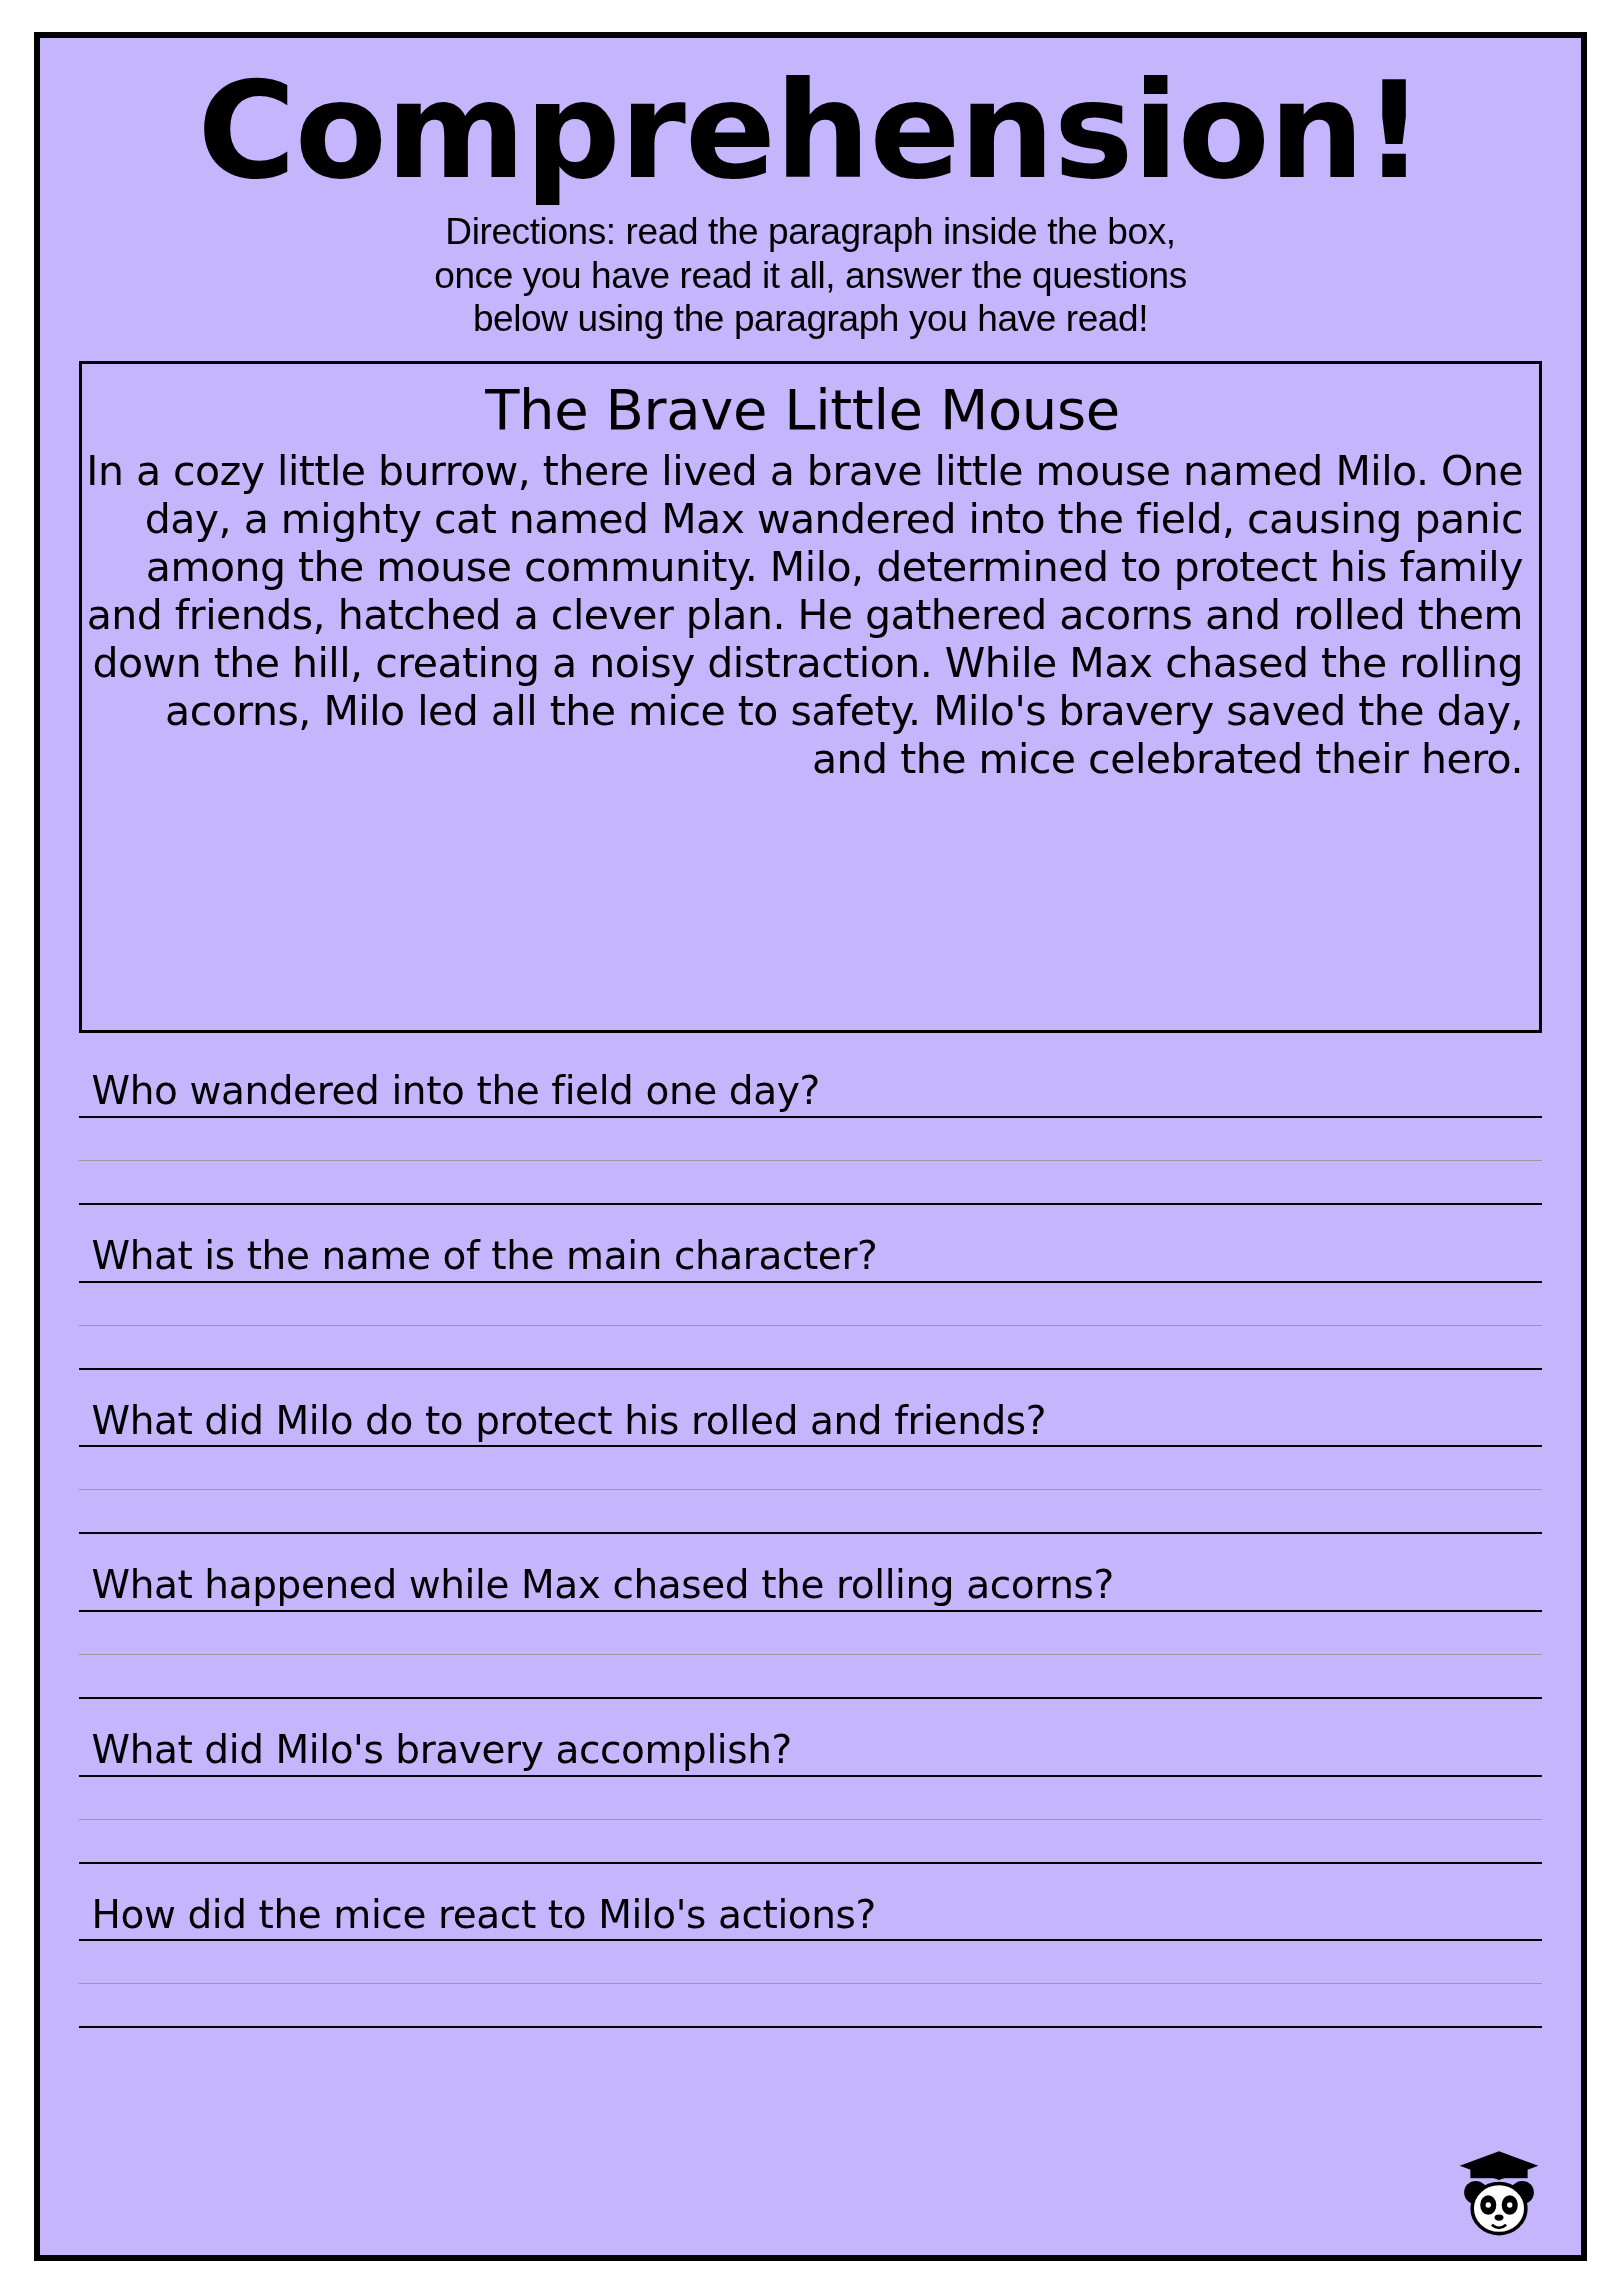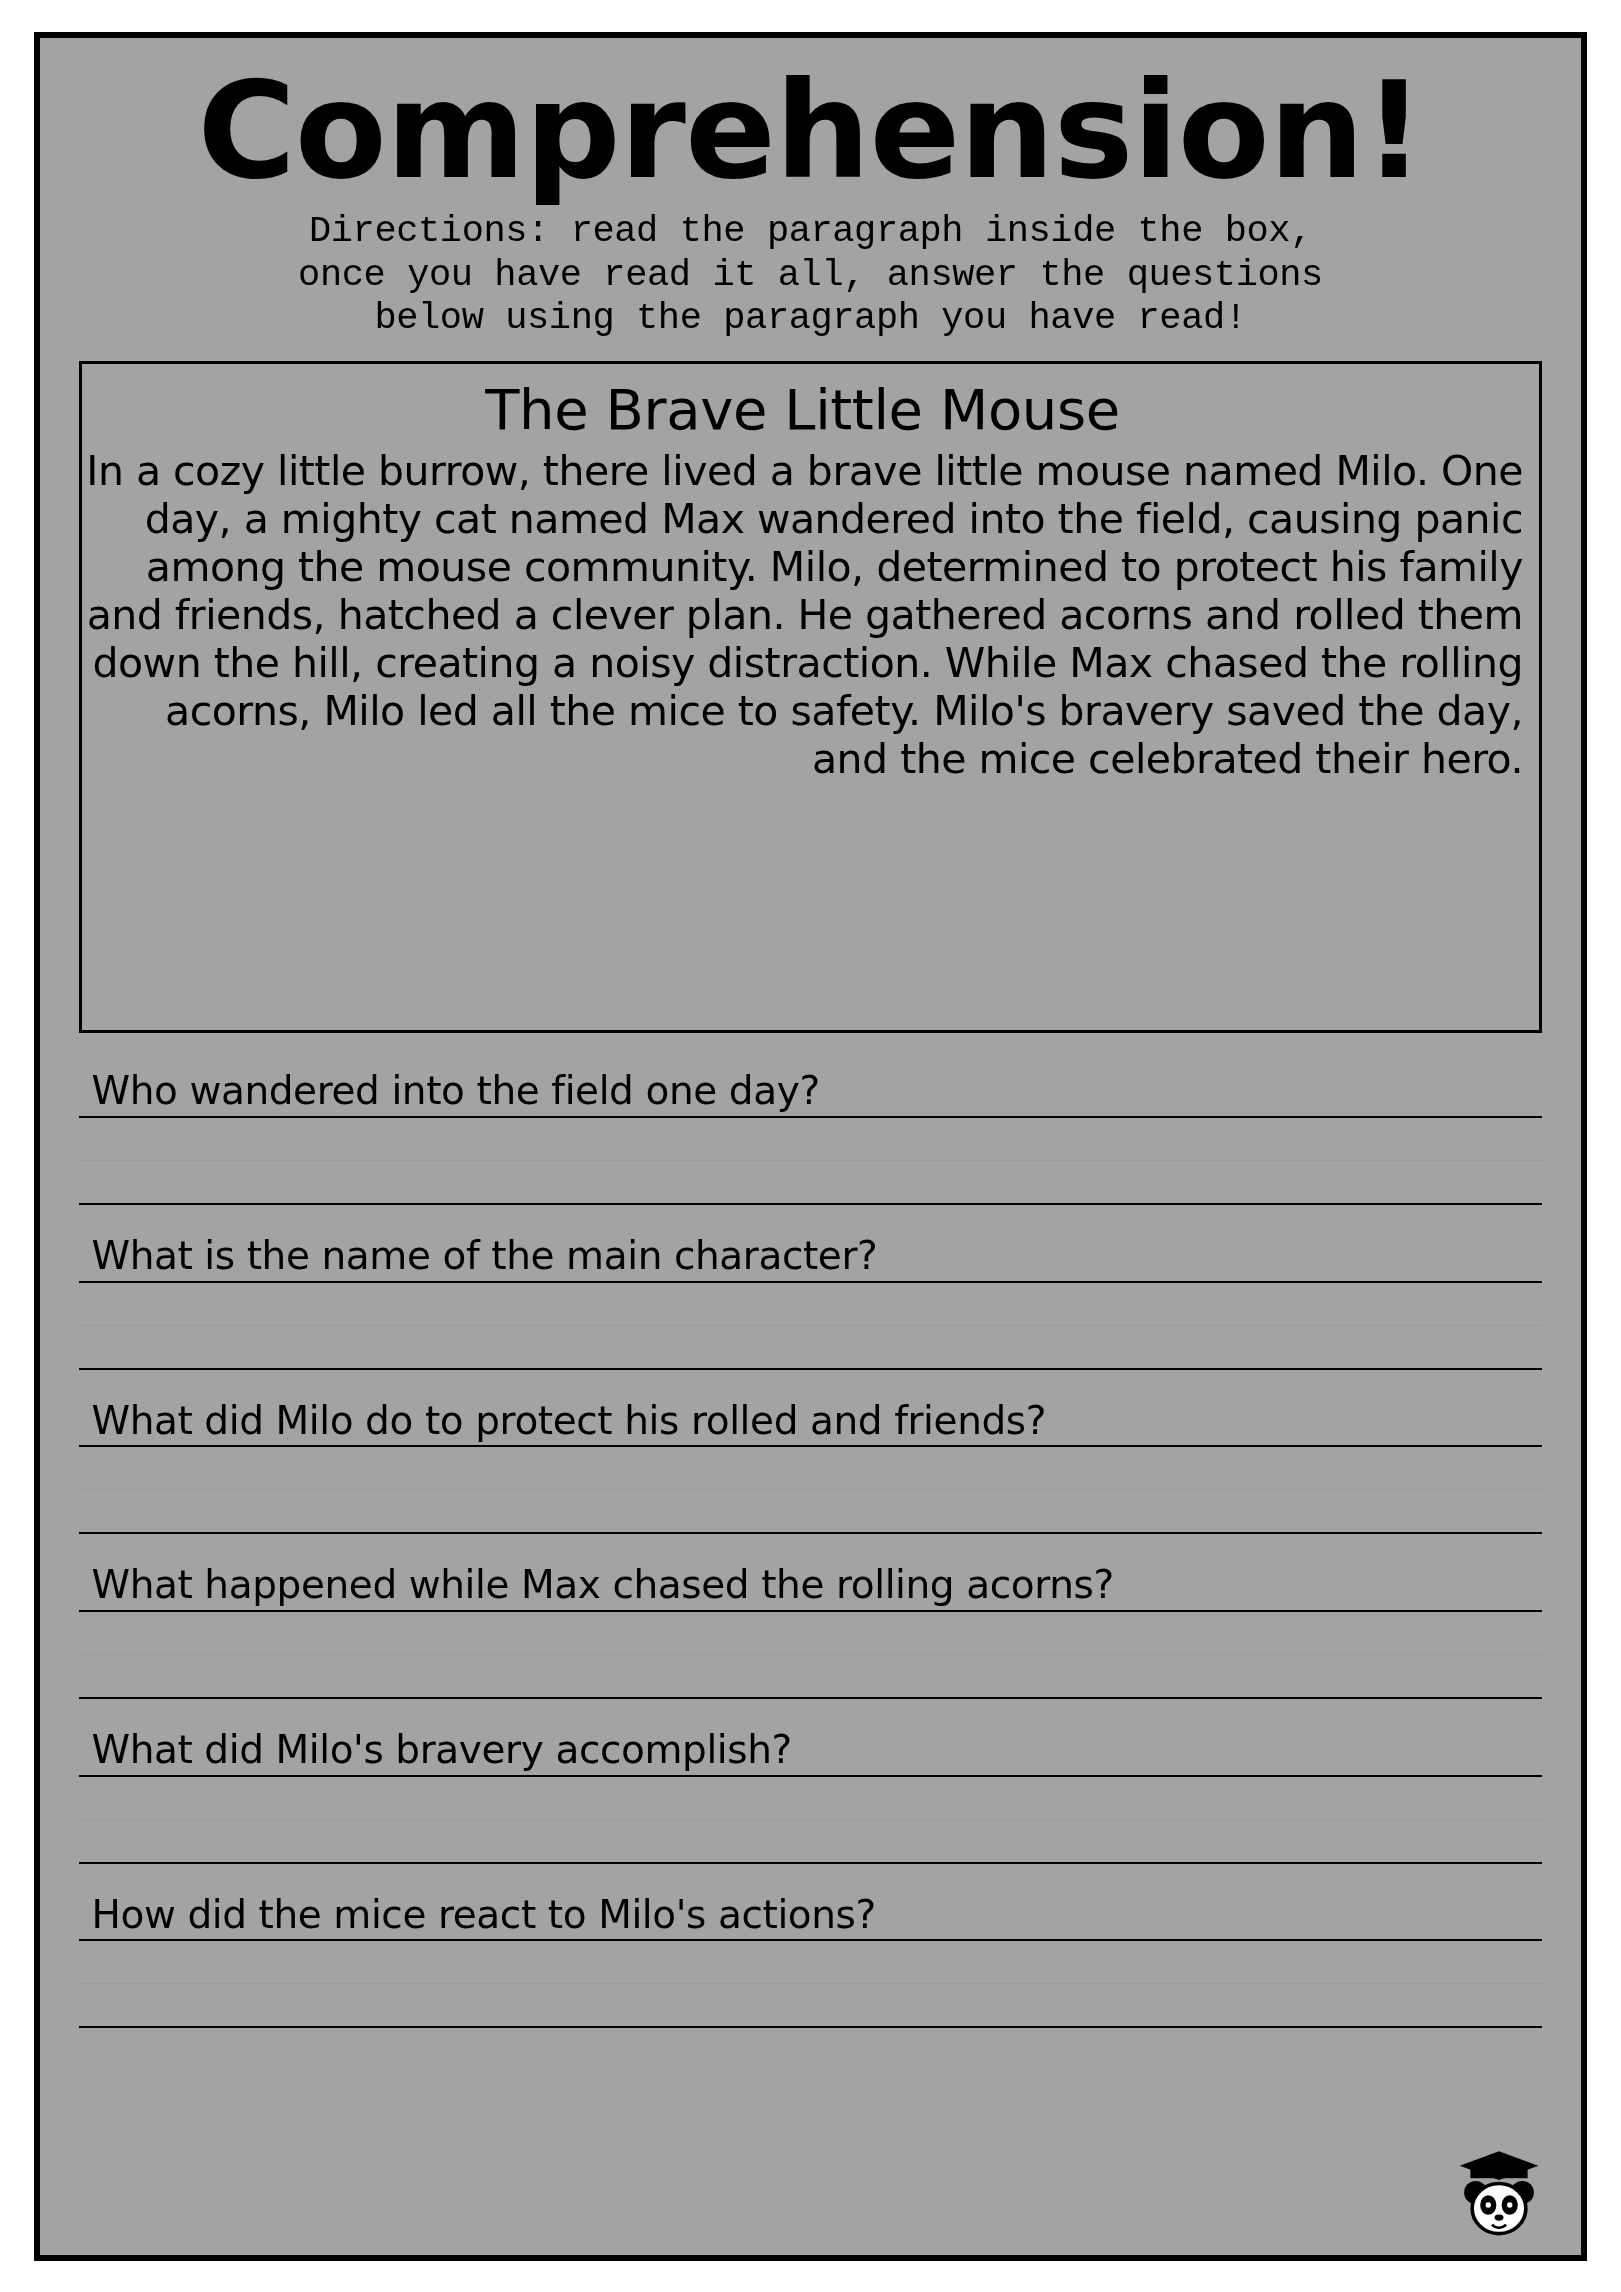--- a/index.html
+++ b/index.html
@@ -24,38 +24,38 @@
     background: #ffffff;
   }
 
   .sheet {
     position: relative;
     width: 100%;
     height: 100%;
     box-sizing: border-box;
     border: 6.3px solid #000000;
     padding: 23px 39px 0 39px;
-    background: #a3a3a3;
+    background: #c4b5fd;
   }
 
   
   .title {
     text-align: center;
     font-family: "DejaVu Sans", sans-serif;
     font-weight: 700;
     font-size: 134px;
     line-height: 1.02;
     letter-spacing: -0.9px;
     margin: 1.8px 0 0 0;
     white-space: nowrap;
   }
 
   .directions {
     text-align: center;
-    font-family: Liberation Mono, monospace;
+    font-family: Liberation Sans, sans-serif;
     font-size: 37px;
     line-height: 1.18;
     margin-top: 10.7px;
     letter-spacing: -0.4px;
   }
   .directions div { white-space: nowrap; }
 
   
   .passage-box {
     margin-top: 19.7px;

